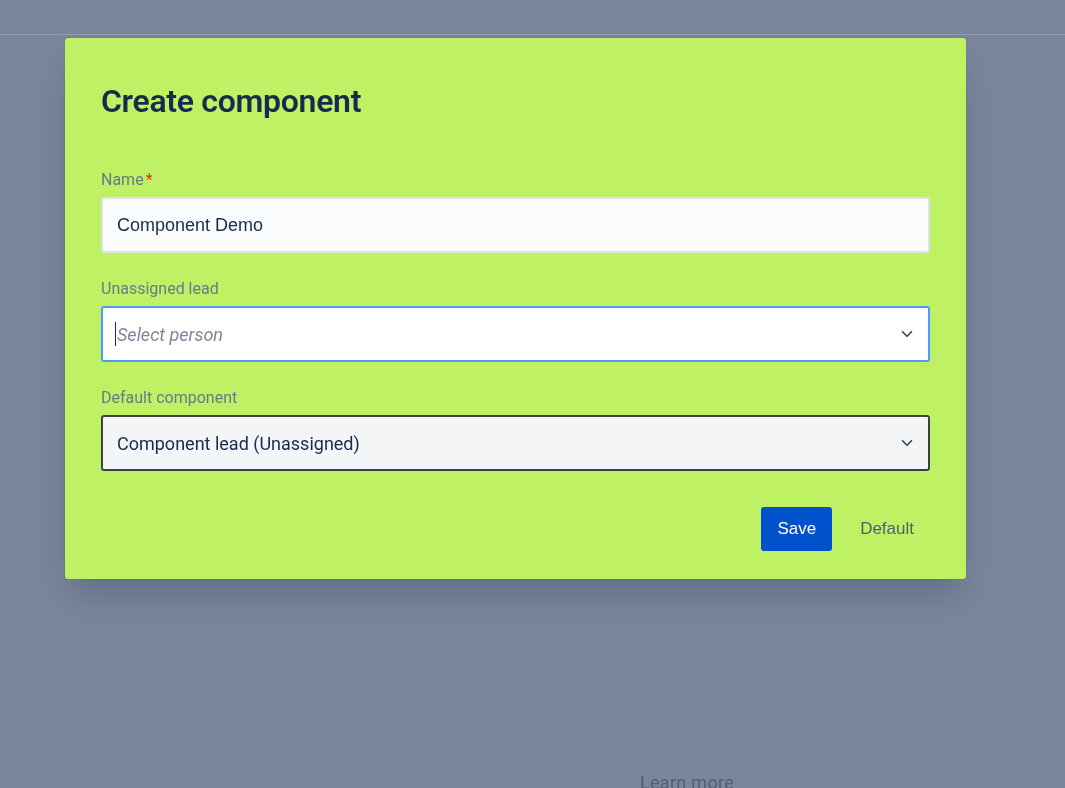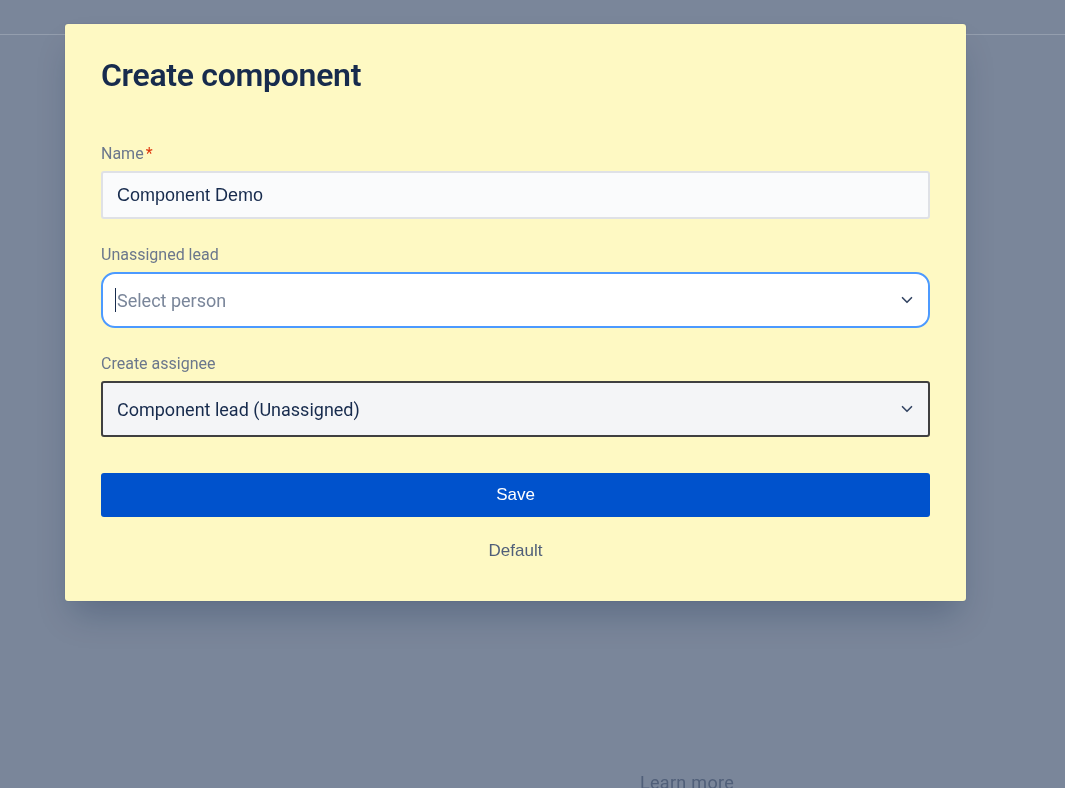--- a/index.html
+++ b/index.html
@@ -32,26 +32,26 @@
     .bg-link {
       position: absolute;
       bottom: -5px;
       left: 640px;
       color: #505f79;
       font-size: 18px;
       letter-spacing: 0.3px;
     }
     .modal {
       position: absolute;
-      top: 24px;
+      top: 38px;
       left: 65px;
       width: 901px;
-      background: #fef9c3;
-      border-radius: 3px;
-      padding: 32px 36px 28px 36px;
+      background: #bef264;
+      border-radius: 3px;
+      padding: 44px 36px 28px 36px;
       box-shadow: 0 0 1px rgba(9,30,66,0.31), 0 20px 32px -8px rgba(9,30,66,0.25);
     }
     .modal-title {
       font-size: 32px;
       font-weight: 600;
       color: #172b4d;
       margin-bottom: 50px;
       letter-spacing: -0.3px;
     }
     .form-group {
@@ -63,21 +63,21 @@
       font-weight: 400;
       color: #6b778c;
       margin-bottom: 8px;
     }
     .required-asterisk {
       color: #de350b;
       margin-left: 2px;
     }
     .text-input {
       width: 100%;
-      height: 48px;
+      height: 56px;
       padding: 0 14px;
       font-size: 18px;
       color: #172b4d;
       background: #fafbfc;
       border: 2px solid #dfe1e6;
       border-radius: 3px;
       outline: none;
     }
     .text-input::placeholder {
       color: #7a869a;
@@ -86,25 +86,26 @@
       position: relative;
       width: 100%;
     }
     .select-field {
       width: 100%;
       height: 56px;
       padding: 0 40px 0 14px;
       font-size: 18px;
       background: #fafbfc;
       border: 2px solid #dfe1e6;
-      border-radius: 14px;
+      border-radius: 3px;
       display: flex;
       align-items: center;
       cursor: pointer;
       color: #172b4d;
+      font-style: italic;
     }
     .select-field.focused {
       border: 2px solid #4c9aff;
       background: #ffffff;
     }
     .select-placeholder {
       color: #7a869a;
     }
     .select-caret {
       position: absolute;
@@ -137,21 +138,20 @@
       transform: translateY(-50%);
       width: 1px;
       height: 24px;
       background: #172b4d;
     }
     .button-row {
       display: flex;
       justify-content: flex-end;
       gap: 12px;
       margin-top: 36px;
-      flex-direction: column;
     }
     .btn {
       height: 44px;
       padding: 0 16px;
       font-size: 17px;
       font-weight: 500;
       border: none;
       border-radius: 3px;
       cursor: pointer;
       display: flex;
@@ -195,21 +195,21 @@
       </div>
       <span class="select-caret">
         <svg width="18" height="18" viewBox="0 0 24 24" fill="none">
             <path d="M6 9l6 6 6-6" stroke="#344563" stroke-width="2.2" stroke-linecap="round" stroke-linejoin="round"></path>
           </svg>
       </span>
     </div>
   </div>
 
   <div class="form-group">
-    <label class="form-label">Create assignee</label>
+    <label class="form-label">Default component</label>
     <div class="select-wrapper">
       <div class="assignee-field">
         <span>Component lead (Unassigned)</span>
       </div>
       <span class="select-caret">
         <svg width="18" height="18" viewBox="0 0 24 24" fill="none">
             <path d="M6 9l6 6 6-6" stroke="#344563" stroke-width="2.2" stroke-linecap="round" stroke-linejoin="round"></path>
           </svg>
       </span>
     </div>

